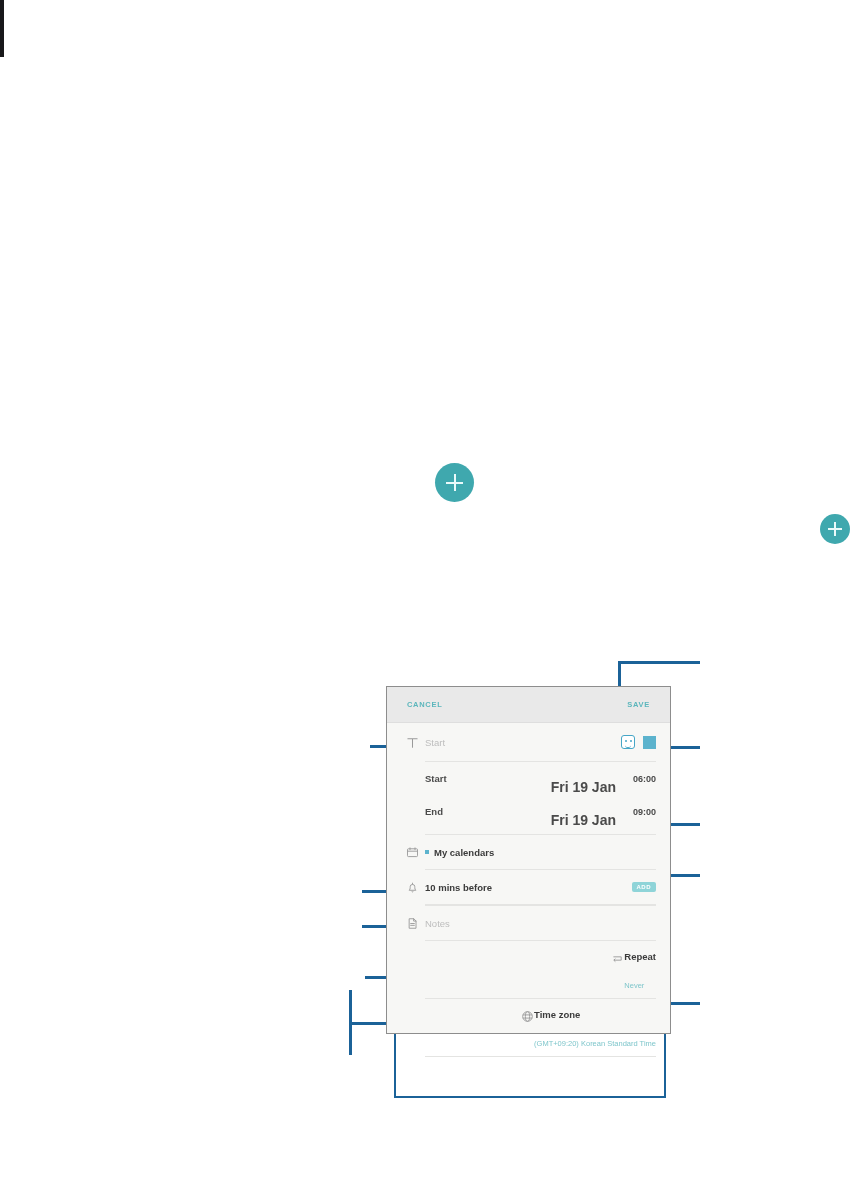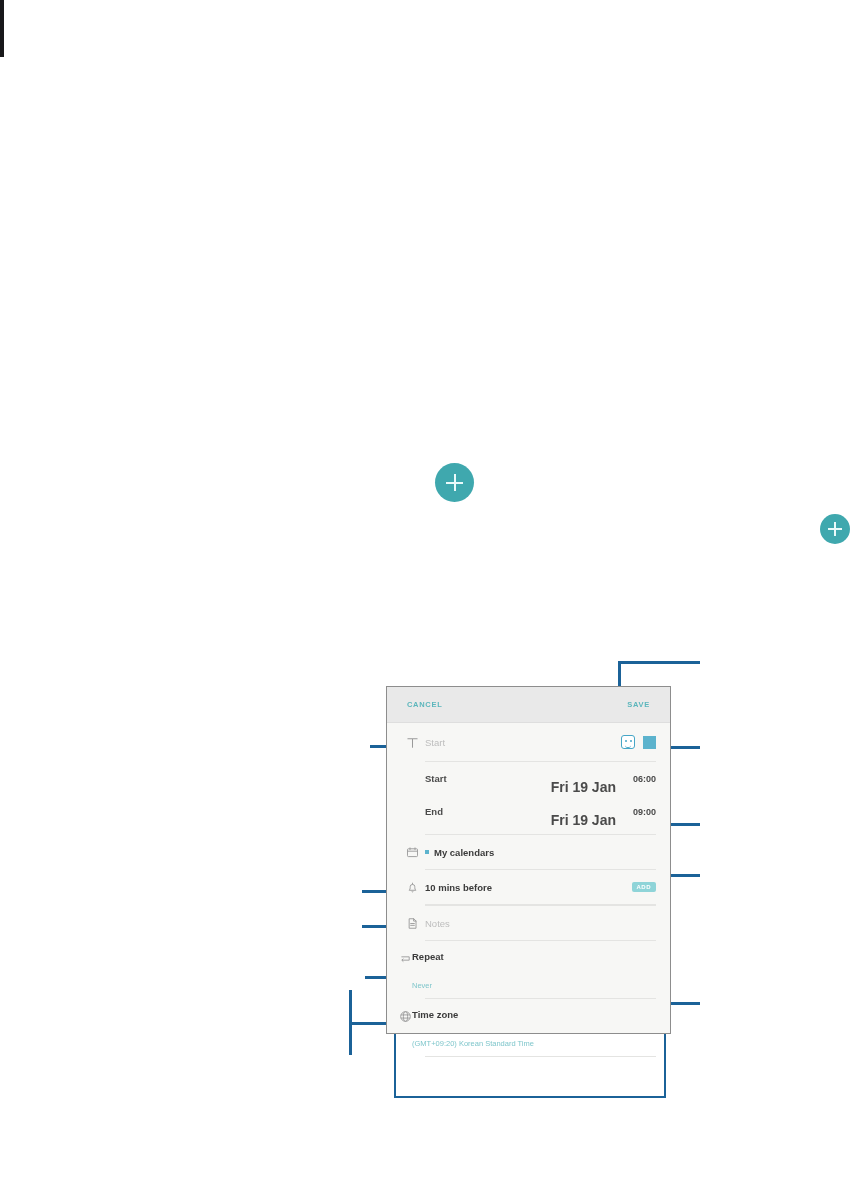--- a/index.html
+++ b/index.html
@@ -66,21 +66,21 @@
 
   
   .cal-dot{width:4px;height:4px;background:#5cb3cd;margin-right:5px;flex:0 0 4px;}
 
   .pill{
     font-size:6px;font-weight:bold;letter-spacing:.5px;color:#ffffff;
     background:#8fd4d8;padding:2px 5px;border-radius:2px;
   }
 
   
-  .row-two{display:flex;align-items:flex-start;min-height:42px;padding:9px 14px 7px 12px;box-sizing:border-box;}
+  .row-two{display:flex;align-items:flex-start;min-height:42px;padding:9px 14px 7px 12px;box-sizing:border-box;justify-content:flex-end;}
   .row-two .ico{padding-top:1px;}
   .two-main{font-size:9.5px;color:#3b3b3b;font-weight:bold;line-height:13px;}
   .two-sub{font-size:7.5px;color:#7fc6cb;margin-top:18px;line-height:10px;}
 
   
   .cal-line{position:absolute;background:#1b6298;}
   .cal-box{position:absolute;border:2.5px solid #1b6298;box-sizing:border-box;}
 </style>
 </head>
 <body>

